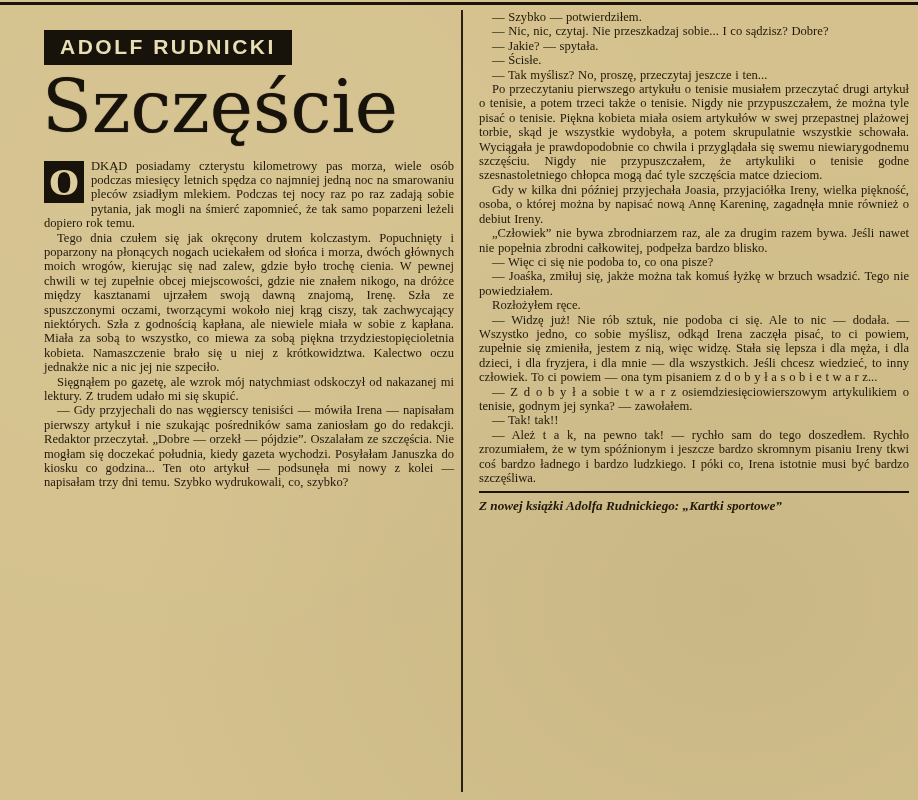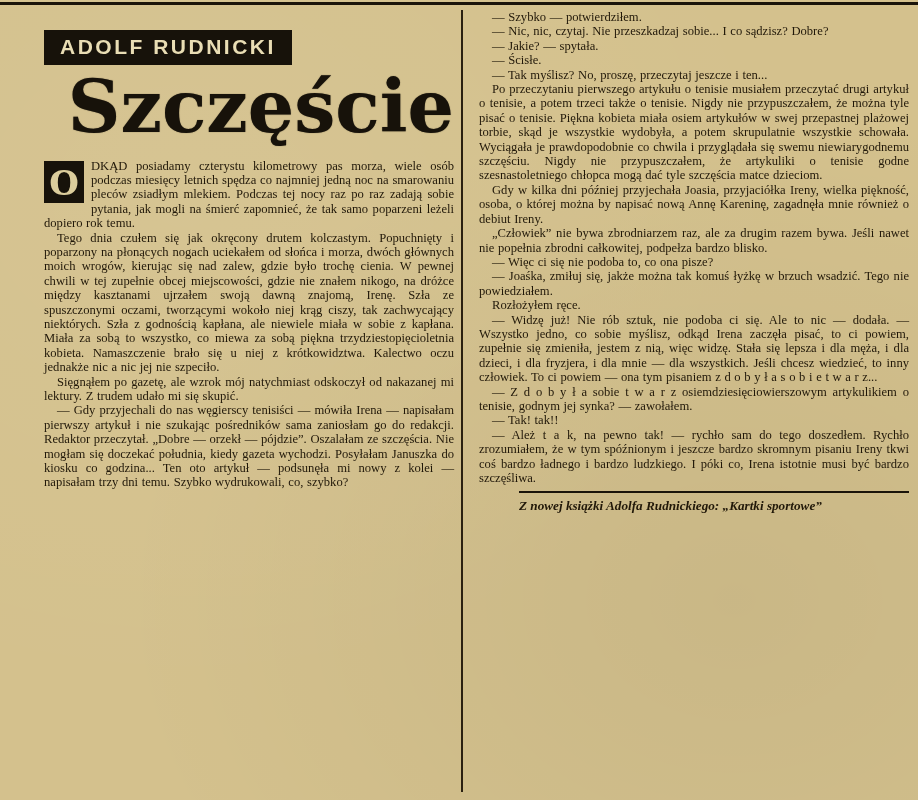--- a/index.html
+++ b/index.html
@@ -33,28 +33,27 @@
     color:#e9ddb4;
     font-family:"Liberation Sans", sans-serif;
     font-weight:bold;
     font-size:21px;
     letter-spacing:2.5px;
     padding:5px 16px 6px 16px;
     margin:14px 0 0 0;
   }
   .article-title {
     font-family:"DejaVu Serif", serif;
-    font-weight:bold;
+    font-weight:normal;
     font-size:73px;
     line-height:0.98;
     letter-spacing:0px;
     color:#17120a;
     margin:6px 0 16px -2px;
     text-shadow:0 0 1px rgba(23,18,10,0.6);
-    text-align:right;
   }
 
   .body-p {
     margin:0;
     font-size:12.6px;
     line-height:14.4px;
     text-align:justify;
     text-indent:13px;
     word-spacing:0.5px;
     hyphens:auto;
@@ -67,21 +66,21 @@
     background:#17120a;
     color:#dccd9c;
     font-family:"DejaVu Serif", serif;
     font-weight:bold;
     font-size:34px;
     line-height:44px;
     text-align:center;
     margin:2px 7px 1px 0;
   }
 
-  .footer-block { margin-top:6px; border-top:2px solid #1a140a; padding-top:5px;margin-left:40px; }
+  .footer-block { margin-top:6px; border-top:2px solid #1a140a; padding-top:5px; }
   .footer-text {
     margin:0;
     font-style:italic;
     font-weight:bold;
     font-size:13.2px;
     line-height:15px;
     text-indent:0;
     text-align:left;
   }
 </style>

